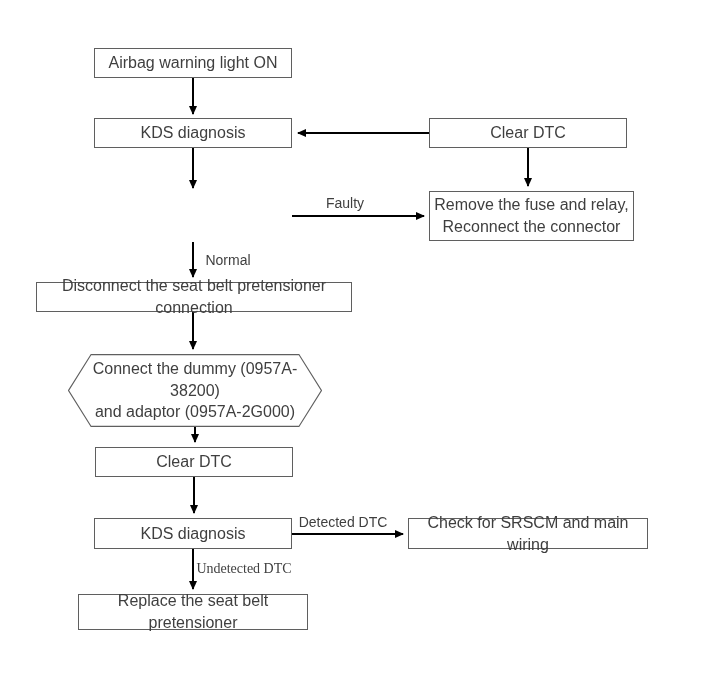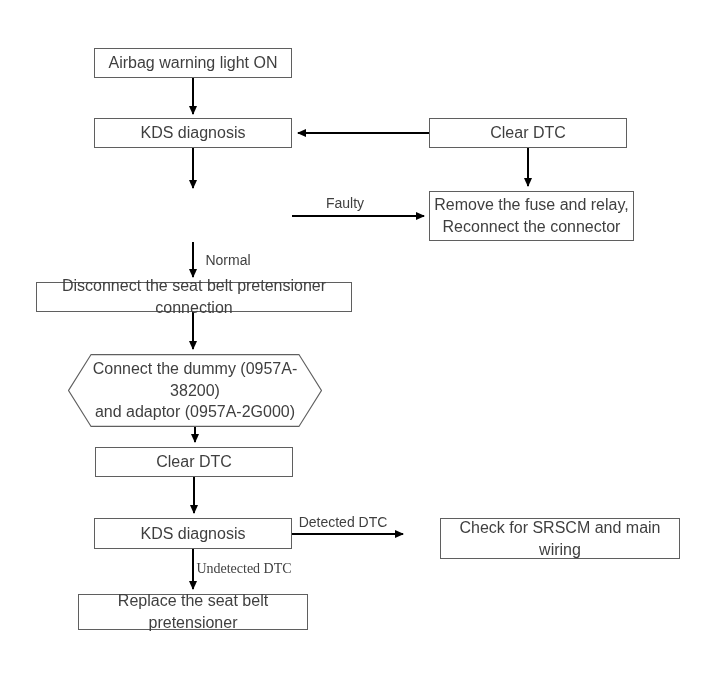--- a/index.html
+++ b/index.html
@@ -130,21 +130,21 @@
   </div>
 
   <div class="node" style="left:95px; top:447px; width:198px; height:30px;">
     <span class="node-label">Clear DTC</span>
   </div>
 
   <div class="node" style="left:94px; top:518px; width:198px; height:31px;">
     <span class="node-label">KDS diagnosis</span>
   </div>
 
-  <div class="node" style="left:408px; top:518px; width:240px; height:41px;margin-left:32px;">
+  <div class="node" style="left:408px; top:518px; width:240px; height:31px;">
     <span class="node-label">Check for SRSCM and main wiring</span>
   </div>
 
   <div class="node" style="left:78px; top:594px; width:230px; height:36px;">
     <span class="node-label">Replace the seat belt pretensioner</span>
   </div>
 
   <span class="edge-label" style="left:345px; top:203px;">Faulty</span>
 
   <span class="edge-label" style="left:228px; top:260px;">Normal</span>

